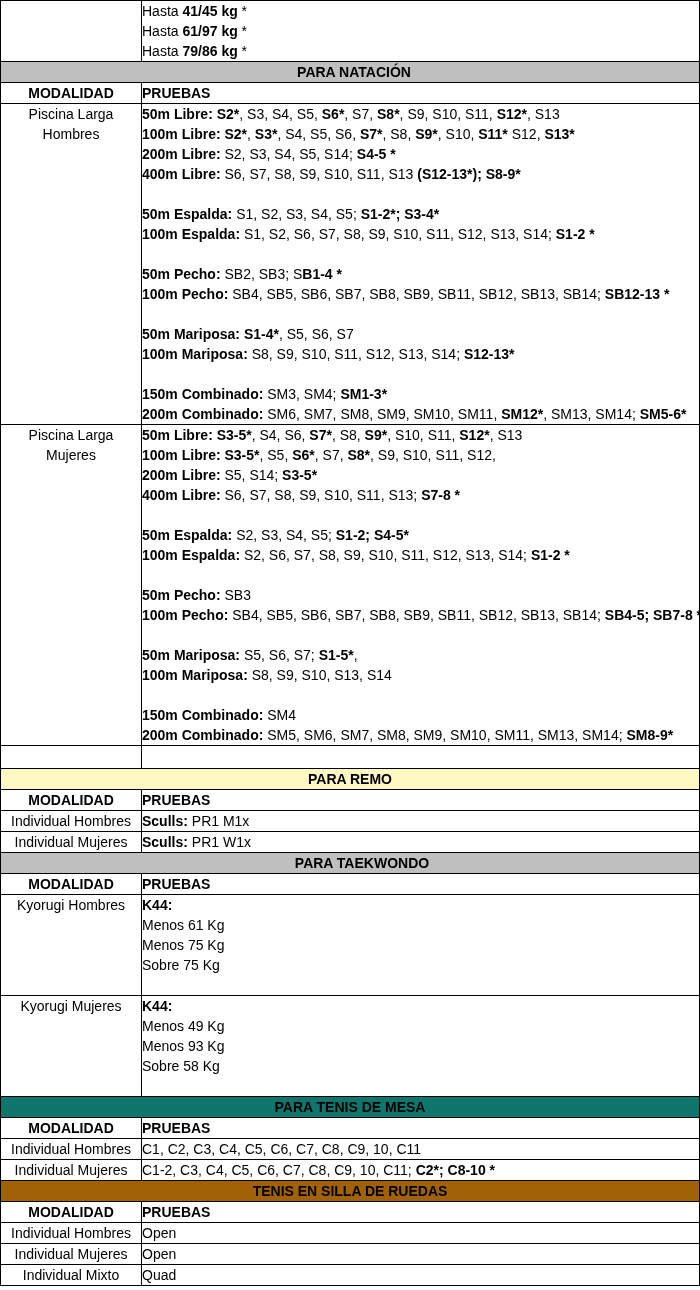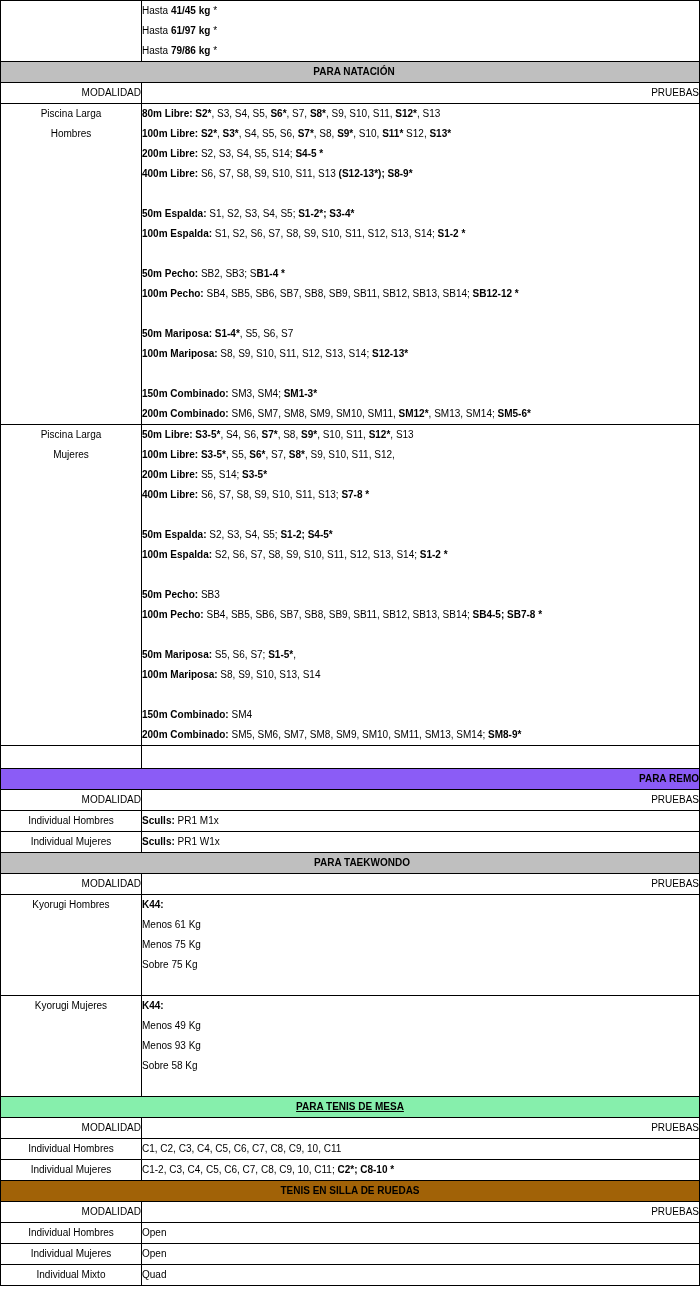--- a/index.html
+++ b/index.html
@@ -1,19 +1,19 @@
 <!DOCTYPE html>
 <html lang="es"><head>
 <meta charset="utf-8">
 <style>
   html, body { margin: 0; padding: 0; background: #ffffff; }
   .doc {
     width: 700px;
     font-family: "Liberation Sans", sans-serif;
-    font-size: 10px;
+    font-size: 14px;
     color: #000000;
   }
   table.events {
     width: 700px;
     border-collapse: collapse;
     table-layout: fixed;
   }
   table.events td {
     border: 1px solid #000000;
     vertical-align: top;
@@ -25,21 +25,21 @@
     white-space: nowrap;
     overflow: hidden;
   }
   td.mod-cell { text-align: center; }
   td.pru-cell { padding-left: 8px; }
   tr.title td {
     background: #bfbfbf;
     font-weight: 700;
     text-align: center;
   }
-  tr.colheader td { font-weight: 400; text-align: right; }
+  tr.colheader td { font-weight: 700; }
   b { font-weight: 700; }
 </style>
 </head>
 <body>
 
 <div class="doc">
   <table class="events">
     <colgroup>
       <col style="width:141px">
       <col>
@@ -65,30 +65,30 @@
           <td class="pru-cell">
             <div class="line">PRUEBAS</div>
           </td>
         </tr>
         <tr>
           <td class="mod-cell">
             <div class="line">Piscina Larga</div>
             <div class="line">Hombres</div>
           </td>
           <td class="pru-cell">
-            <div class="line"><b>80m Libre: S2*</b>, S3, S4, S5, <b>S6*</b>, S7, <b>S8*</b>, S9, S10, S11, <b>S12*</b>, S13</div>
+            <div class="line"><b>50m Libre: S2*</b>, S3, S4, S5, <b>S6*</b>, S7, <b>S8*</b>, S9, S10, S11, <b>S12*</b>, S13</div>
             <div class="line"><b>100m Libre: S2*</b>, <b>S3*</b>, S4, S5, S6, <b>S7*</b>, S8, <b>S9*</b>, S10, <b>S11*</b> S12, <b>S13*</b></div>
             <div class="line"><b>200m Libre:</b> S2, S3, S4, S5, S14; <b>S4-5 *</b></div>
             <div class="line"><b>400m Libre:</b> S6, S7, S8, S9, S10, S11, S13 <b>(S12-13*); S8-9*</b></div>
             <div class="line">&nbsp;</div>
             <div class="line"><b>50m Espalda:</b> S1, S2, S3, S4, S5; <b>S1-2*; S3-4*</b></div>
             <div class="line"><b>100m Espalda:</b> S1, S2, S6, S7, S8, S9, S10, S11, S12, S13, S14; <b>S1-2 *</b></div>
             <div class="line">&nbsp;</div>
             <div class="line"><b>50m Pecho:</b> SB2, SB3; S<b>B1-4 *</b></div>
-            <div class="line"><b>100m Pecho:</b> SB4, SB5, SB6, SB7, SB8, SB9, SB11, SB12, SB13, SB14; <b>SB12-12 *</b></div>
+            <div class="line"><b>100m Pecho:</b> SB4, SB5, SB6, SB7, SB8, SB9, SB11, SB12, SB13, SB14; <b>SB12-13 *</b></div>
             <div class="line">&nbsp;</div>
             <div class="line"><b>50m Mariposa: S1-4*</b>, S5, S6, S7</div>
             <div class="line"><b>100m Mariposa:</b> S8, S9, S10, S11, S12, S13, S14; <b>S12-13*</b></div>
             <div class="line">&nbsp;</div>
             <div class="line"><b>150m Combinado:</b> SM3, SM4; <b>SM1-3*</b></div>
             <div class="line"><b>200m Combinado:</b> SM6, SM7, SM8, SM9, SM10, SM11, <b>SM12*</b>, SM13, SM14; <b>SM5-6*</b></div>
           </td>
         </tr>
         <tr>
           <td class="mod-cell">
@@ -112,21 +112,21 @@
             <div class="line">&nbsp;</div>
             <div class="line"><b>150m Combinado:</b> SM4</div>
             <div class="line"><b>200m Combinado:</b> SM5, SM6, SM7, SM8, SM9, SM10, SM11, SM13, SM14; <b>SM8-9*</b></div>
           </td>
         </tr>
         <tr>
           <td class="mod-cell" style="height: 22px;"></td>
           <td class="pru-cell"></td>
         </tr>
         <tr class="title">
-          <td colspan="2" style="background: #8b5cf6; text-align: right;">
+          <td colspan="2" style="background: #fef9c3;">
             <div class="line">PARA REMO</div>
           </td>
         </tr>
         <tr class="colheader">
           <td class="mod-cell">
             <div class="line">MODALIDAD</div>
           </td>
           <td class="pru-cell">
             <div class="line">PRUEBAS</div>
           </td>
@@ -178,21 +178,21 @@
           </td>
           <td class="pru-cell">
             <div class="line"><b>K44:</b></div>
             <div class="line">Menos 49 Kg</div>
             <div class="line">Menos 93 Kg</div>
             <div class="line">Sobre 58 Kg</div>
             <div class="line">&nbsp;</div>
           </td>
         </tr>
         <tr class="title">
-          <td colspan="2" style="background: #86efac; text-decoration: underline;">
+          <td colspan="2" style="background: #0f766e;">
             <div class="line">PARA TENIS DE MESA</div>
           </td>
         </tr>
         <tr class="colheader">
           <td class="mod-cell">
             <div class="line">MODALIDAD</div>
           </td>
           <td class="pru-cell">
             <div class="line">PRUEBAS</div>
           </td>

